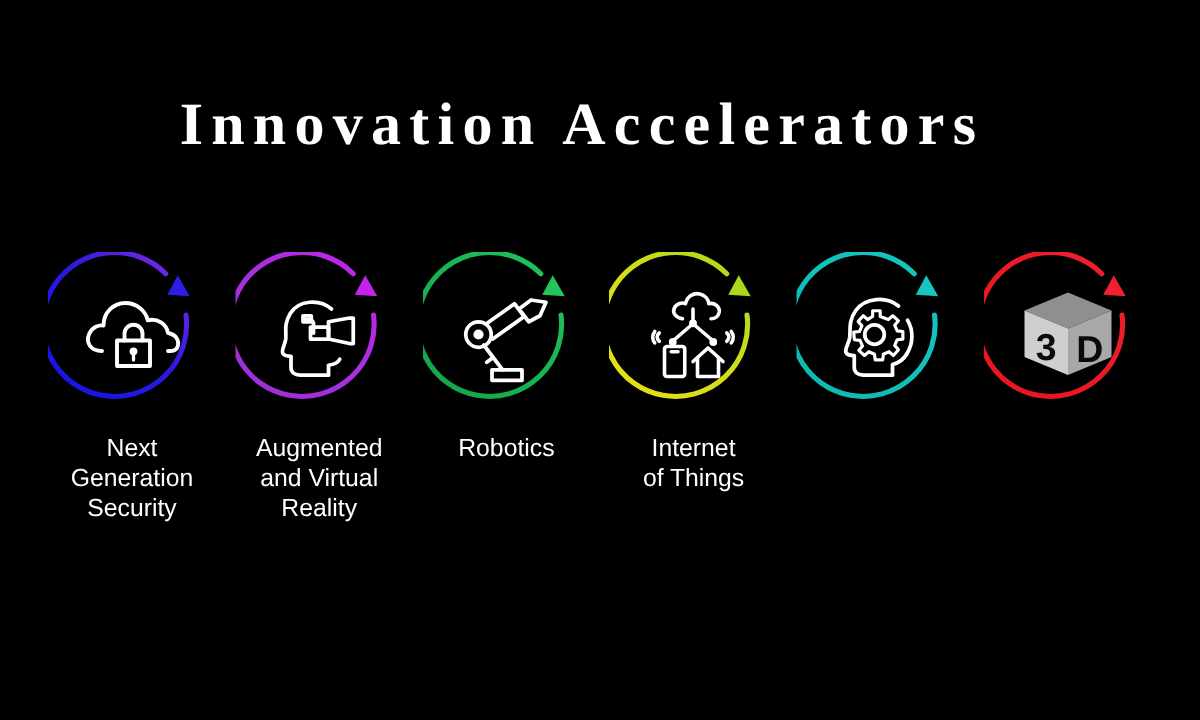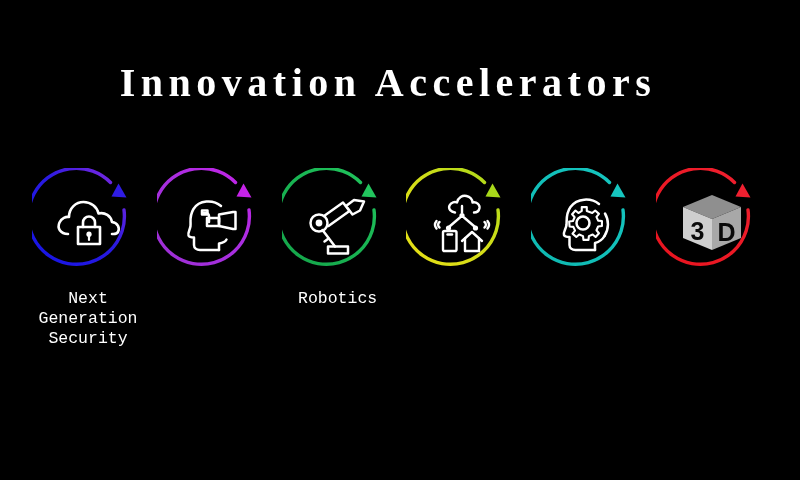--- a/index.html
+++ b/index.html
@@ -71,21 +71,21 @@
     width: 72px;
     height: 72px;
     display: block;
   }
   .item-label {
     margin-top: 9px;
     color: #ffffff;
     font-size: 16.5px;
     line-height: 20px;
     text-align: center;
-    font-family: Liberation Mono, monospace;
+    font-family: Liberation Sans, sans-serif;
     white-space: pre-line;
   }
 </style>
 </head>
 <body>
 
 <div id="slide">
 
   <div id="page-title">Innovation Accelerators</div>
 
@@ -137,20 +137,23 @@
             <path d="M44 18 C36 11 22 12 16.5 21 C12 28.5 14 33 13.5 38 C13 42 10.5 45 11.5 47.5 C12.3 49.3 15 49.5 17 49.5 L17 57 C17 60 19.5 62 23 62 L42 62"></path>
             <path d="M42 62 L42 55.5 C45.5 55 48.5 53.5 49.5 51.5"></path>
             <path d="M26 25 h3 a3 3 0 0 1 3 3 v6"></path>
             <rect x="25" y="22.5" width="5.5" height="4"></rect>
             <path d="M30 30 h12 v8 h-12 z"></path>
             <path d="M42 26.5 L56 24 L58.5 24 L58.5 41 L56 41 L42 38 Z"></path>
             <path d="M42 30 L42 34"></path>
           </g>
         </svg>
       </div>
+      <div class="item-label">Augmented
+and Virtual
+Reality</div>
     </div>
 
     <div class="accelerator-item">
       <div class="ring-wrap">
         <svg class="ring-svg" viewBox="0 0 112 112">
           <defs>
             <linearGradient id="g3" x1="0" y1="1" x2="1" y2="0">
               <stop offset="0%" stop-color="#14a349"></stop>
               <stop offset="55%" stop-color="#19b553"></stop>
               <stop offset="100%" stop-color="#22c55e"></stop>
@@ -200,20 +203,22 @@
             <path d="M21.5 46.5 h4.5"></path>
             <path d="M36 53 L46 44 L56 53"></path>
             <path d="M39 50.5 V63 h14 V50.5"></path>
             <path d="M10.5 40.5 a6 6 0 0 1 0 -7.5"></path>
             <path d="M13.5 39.5 a3.4 3.4 0 0 1 0 -5.5"></path>
             <path d="M61.5 40.5 a6 6 0 0 0 0 -7.5"></path>
             <path d="M58.5 39.5 a3.4 3.4 0 0 0 0 -5.5"></path>
           </g>
         </svg>
       </div>
+      <div class="item-label">Internet
+of Things</div>
     </div>
 
     <div class="accelerator-item">
       <div class="ring-wrap">
         <svg class="ring-svg" viewBox="0 0 112 112">
           <defs>
             <linearGradient id="g5" x1="0" y1="1" x2="1" y2="0">
               <stop offset="0%" stop-color="#0eb8b0"></stop>
               <stop offset="55%" stop-color="#12c0ba"></stop>
               <stop offset="100%" stop-color="#16c6c0"></stop>

